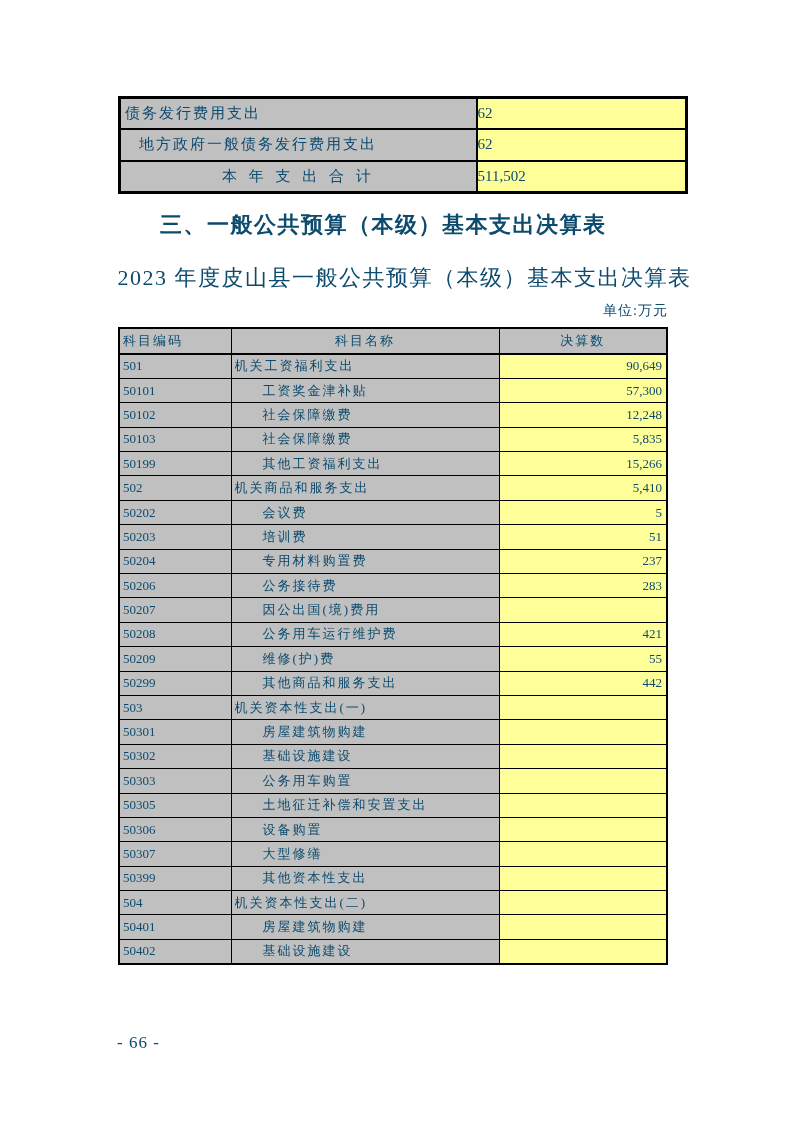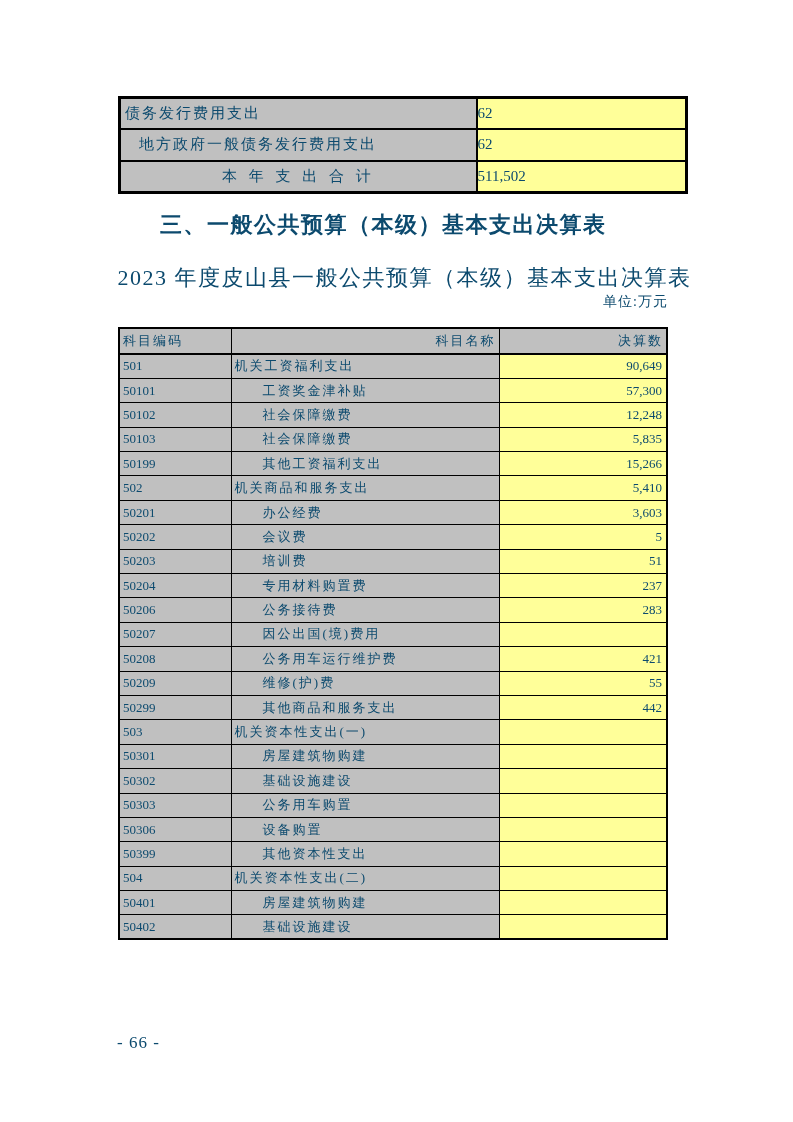--- a/index.html
+++ b/index.html
@@ -59,21 +59,21 @@
   .subtitle{
     position:absolute;
     left:8px; top:263px;
     width:793px;
     text-align:center;
     font-size:22px;
     letter-spacing:1.5px;
   }
   .unit{
     position:absolute;
-    top:293px;
+    top:302px;
     left:468px;
     width:200px;
     text-align:right;
     font-size:14px;
     letter-spacing:1px;
   }
   
   .main-tbl{
     left:118px; top:327px;
     width:550px;
@@ -86,21 +86,21 @@
     white-space:nowrap;
     padding:0 3px;
   }
   .main-tbl thead tr{height:26px;}
   .main-tbl thead td{
     background:var(--gray);
     border-bottom:2px solid var(--line);
     letter-spacing:2px;
   }
   .main-tbl thead td.name-h,
-  .main-tbl thead td.value-h{text-align:right;}
+  .main-tbl thead td.value-h{text-align:center;}
   .main-tbl tbody tr{height:24.4px;}
   .main-tbl td.code{background:var(--gray);}
   .main-tbl td.name{background:var(--gray);letter-spacing:2px;}
   .main-tbl td.name.lvl1{padding-left:31px;margin-top:26px;}
   .main-tbl td.val{
     background:var(--yellow);
     text-align:right;
     padding-right:4px;
   }
   
@@ -179,25 +179,20 @@
           <td class="code">50199</td>
           <td class="name lvl1">其他工资福利支出</td>
           <td class="val">15,266</td>
         </tr>
         <tr>
           <td class="code">502</td>
           <td class="name">机关商品和服务支出</td>
           <td class="val">5,410</td>
         </tr>
         <tr>
-          <td class="code">50201</td>
-          <td class="name lvl1">办公经费</td>
-          <td class="val">3,603</td>
-        </tr>
-        <tr>
           <td class="code">50202</td>
           <td class="name lvl1">会议费</td>
           <td class="val">5</td>
         </tr>
         <tr>
           <td class="code">50203</td>
           <td class="name lvl1">培训费</td>
           <td class="val">51</td>
         </tr>
         <tr>
@@ -244,25 +239,35 @@
           <td class="code">50302</td>
           <td class="name lvl1">基础设施建设</td>
           <td class="val"></td>
         </tr>
         <tr>
           <td class="code">50303</td>
           <td class="name lvl1">公务用车购置</td>
           <td class="val"></td>
         </tr>
         <tr>
+          <td class="code">50305</td>
+          <td class="name lvl1">土地征迁补偿和安置支出</td>
+          <td class="val"></td>
+        </tr>
+        <tr>
           <td class="code">50306</td>
           <td class="name lvl1">设备购置</td>
           <td class="val"></td>
         </tr>
         <tr>
+          <td class="code">50307</td>
+          <td class="name lvl1">大型修缮</td>
+          <td class="val"></td>
+        </tr>
+        <tr>
           <td class="code">50399</td>
           <td class="name lvl1">其他资本性支出</td>
           <td class="val"></td>
         </tr>
         <tr>
           <td class="code">504</td>
           <td class="name">机关资本性支出(二)</td>
           <td class="val"></td>
         </tr>
         <tr>

